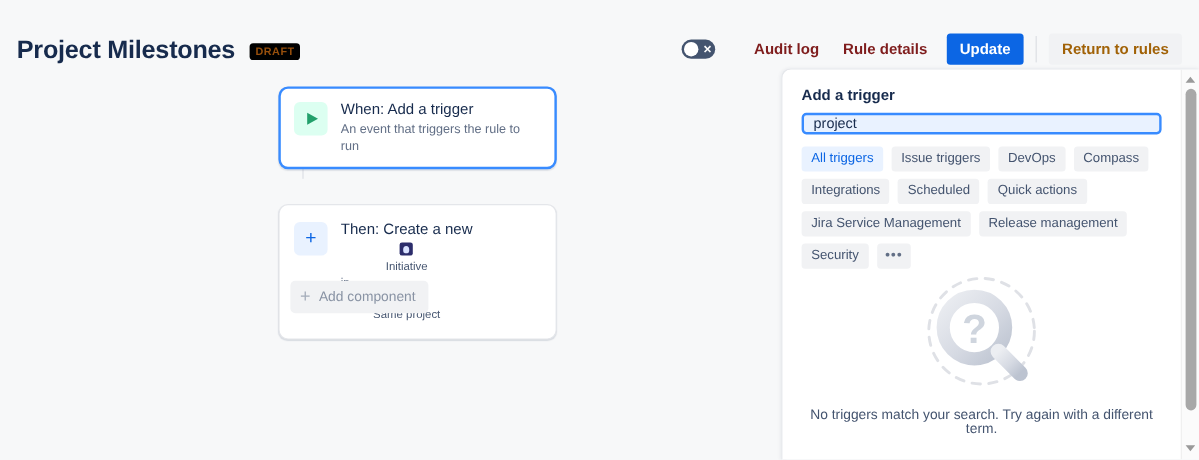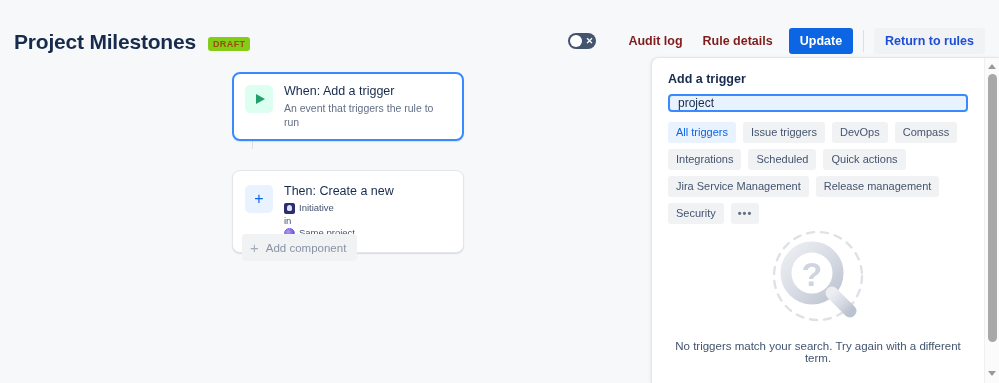--- a/index.html
+++ b/index.html
@@ -24,21 +24,21 @@
     padding: 0 14px 0 14px;
   }
   .title-wrap { display: flex; align-items: baseline; gap: 12px; }
   .page-title {
     font-size: 21px;
     font-weight: 600;
     letter-spacing: -0.2px;
     color: #172b4d;
   }
   .draft-badge {
-    background: #84cc16;
+    background: #000000;
     color: #974f0c;
     font-size: 9px;
     font-weight: 700;
     letter-spacing: 0.4px;
     padding: 2px 5px 2px 5px;
     border-radius: 3px;
     line-height: 10px;
     position: relative;
     top: -2px;
   }
@@ -98,21 +98,21 @@
     white-space: nowrap;
   }
   .btn-divider {
     width: 1px;
     height: 22px;
     background: #dcdfe4;
     margin: 0 10px;
   }
   .subtle-btn {
     font-size: 12.5px;
-    color: #1d4ed8;
+    color: #a16207;
     font-weight: 600;
     background: #f1f2f4;
     border: none;
     border-radius: 3px;
     padding: 6px 11px;
     cursor: pointer;
     font-family: inherit;
     white-space: nowrap;
   }
 
@@ -187,20 +187,21 @@
     font-size: 10.5px;
     color: #626f86;
     line-height: 14px;
     margin-top: 2px;
   }
   .detail-row {
     display: flex;
     align-items: center;
     gap: 4px;
     margin-top: 3px;
+    flex-direction: column;
   }
   .detail-label {
     font-size: 9.5px;
     color: #44546f;
     line-height: 12px;
   }
   .in-word {
     font-size: 9.5px;
     color: #44546f;
     line-height: 11px;

